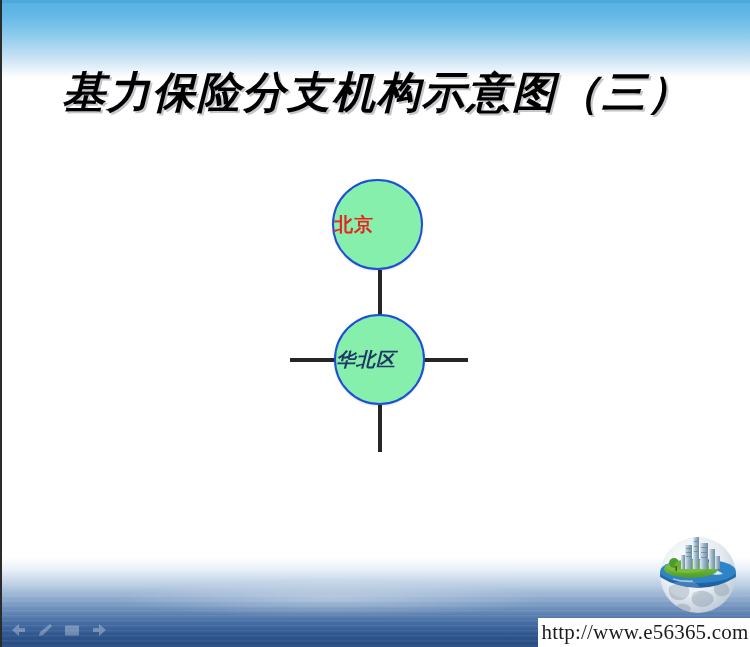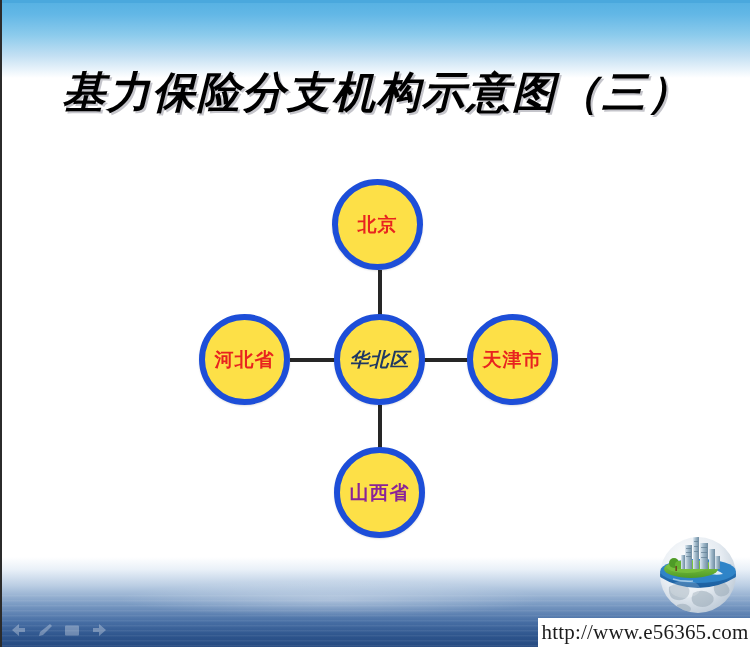--- a/index.html
+++ b/index.html
@@ -123,26 +123,26 @@
     background: #262626;
   }
   .connector.vertical { width: 4px; }
   .connector.horizontal { height: 4px; }
 
   .node {
     position: absolute;
     width: 91px;
     height: 91px;
     border-radius: 50%;
-    background: #fde047;
-    border: 6px solid #1d4ed8;
+    background: #86efac;
+    border: 2px solid #1d4ed8;
     box-sizing: border-box;
     display: flex;
     align-items: center;
-    justify-content: center;
+    justify-content: flex-start;
     box-shadow: 0 1px 2px rgba(0,0,0,0.12);
   }
   .node-label {
     font-family: "Liberation Serif", "DejaVu Serif", serif;
     font-size: 19px;
     font-weight: bold;
     letter-spacing: 1px;
     line-height: 1;
     white-space: nowrap;
     user-select: none;
@@ -204,35 +204,26 @@
 
     <div class="connector vertical" style="left:375.5px; top:120px; height:46px;"></div>
     <div class="connector vertical" style="left:375.5px; top:255px; height:47px;"></div>
     <div class="connector horizontal" style="left:288px; top:208px; width:45px;"></div>
     <div class="connector horizontal" style="left:422px; top:208px; width:44px;"></div>
 
     <div class="node" style="left:330px; top:29px;">
       <span class="node-label" style="color:#e8231f;">北京</span>
     </div>
 
-    <div class="node" style="left:197px; top:164px;">
-      <span class="node-label" style="color:#e8231f;">河北省</span>
-    </div>
 
     <div class="node" style="left:332px; top:164px;">
       <span class="node-label" style="color:#1f3864;font-style:italic;">华北区</span>
     </div>
 
-    <div class="node" style="left:465px; top:164px;">
-      <span class="node-label" style="color:#e8231f;">天津市</span>
-    </div>
-
-    <div class="node" style="left:332px; top:297px;">
-      <span class="node-label" style="color:#8a2398;">山西省</span>
-    </div>
+
 
   </div>
 
   <div class="ocean-band"></div>
   <div class="ocean-sheen"></div>
   <div class="ocean-glow"></div>
 
   <div class="globe-wrap">
     <svg width="102" height="92" viewBox="0 0 102 92" xmlns="http://www.w3.org/2000/svg">
       <defs>

